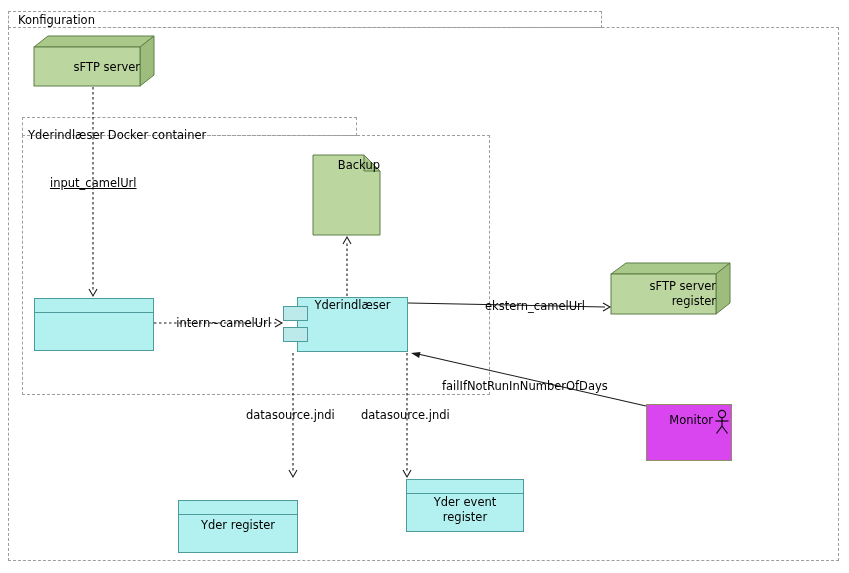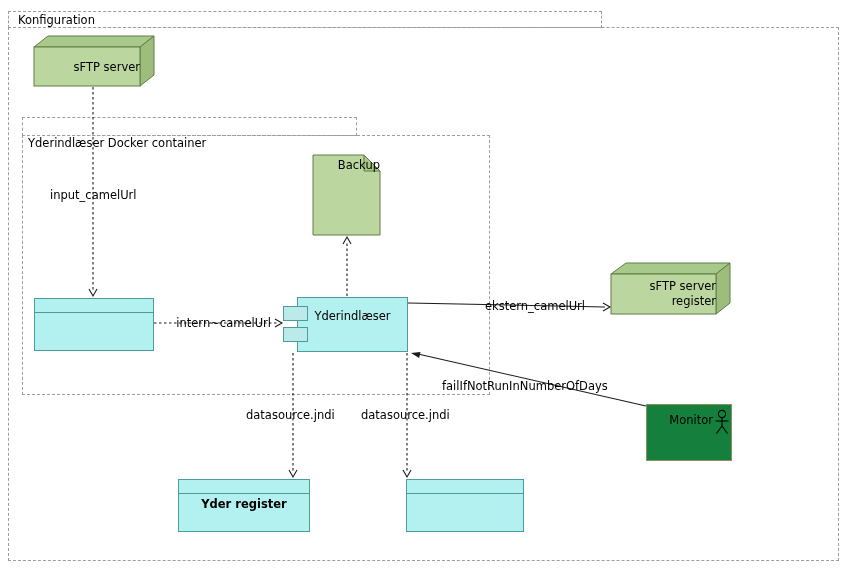--- a/index.html
+++ b/index.html
@@ -9,21 +9,21 @@
     font-size:11.5px; color:#000; overflow:hidden;
   }
   .abs { position:absolute; box-sizing:border-box; }
   .pkg { border:1px dashed #9e9e9e; background:transparent; }
   .lbl { position:absolute; white-space:nowrap; line-height:14px;text-align:center; }
   .center { text-align:right; }
   .cyanbox { background:#b3f1f1; border:1px solid #4d9b9b; }
   .divider { height:13px; border-bottom:1px solid #4d9b9b; }
   .boxtitle { text-align:center; padding-top:3px; line-height:15px; }
   .port { background:#bce9e9; border:1px solid #4d9b9b; }
-  .yellowbox { background:#15803d; border:1px solid #8f8f60; }
+  .yellowbox { background:#d946ef; border:1px solid #8f8f60; }
   svg { position:absolute; left:0; top:0; }
   .edge-label { position:absolute; white-space:nowrap; line-height:14px; }
 </style>
 </head>
 <body>
 
 <div class="canvas">
 
   <div class="abs pkg" style="left:8px; top:11px; width:594px; height:17px;"></div>
   <div class="abs pkg" style="left:8px; top:27px; width:831px; height:534px;"></div>
@@ -70,57 +70,61 @@
 
     <path d="M407 353 L407 471" stroke="#1a1a1a" stroke-width="1.1" stroke-dasharray="2.5,2.5" fill="none"></path>
     <polyline points="403,470 407,477 411,470" stroke="#1a1a1a" stroke-width="1.1" fill="none"></polyline>
   </svg>
 
   <div class="abs cyanbox" style="left:34px; top:298px; width:120px; height:53px;">
     <div class="divider"></div>
   </div>
 
   <div class="abs cyanbox" style="left:297px; top:297px; width:111px; height:55px;">
-    <div class="boxtitle" style="padding-top:11px;">Yderindlæser</div>
+    <div class="boxtitle" style="padding-top:0;">Yderindlæser</div>
   </div>
   <div class="abs port" style="left:283px; top:306px; width:25px; height:15px;"></div>
   <div class="abs port" style="left:283px; top:327px; width:25px; height:15px;"></div>
 
   <div class="abs yellowbox" style="left:646px; top:404px; width:86px; height:57px;">
     <div style="position:absolute; left:0; top:8px; width:66px; text-align:right;">Monitor</div>
     <svg width="18" height="28" viewBox="0 0 18 28" style="left:66px; top:4px;">
       <circle cx="9" cy="5" r="3.6" fill="none" stroke="#000" stroke-width="1.1"></circle>
       <line x1="9" y1="8.6" x2="9" y2="17" stroke="#000" stroke-width="1.1"></line>
       <line x1="2.5" y1="12" x2="15.5" y2="12" stroke="#000" stroke-width="1.1"></line>
       <line x1="9" y1="17" x2="3.5" y2="24.5" stroke="#000" stroke-width="1.1"></line>
       <line x1="9" y1="17" x2="14.5" y2="24.5" stroke="#000" stroke-width="1.1"></line>
     </svg>
   </div>
 
-  <div class="abs cyanbox" style="left:178px; top:479px; width:132px; height:53px;font-weight:bold;">
+  <div class="abs cyanbox" style="left:178px; top:500px; width:120px; height:53px;">
     <div class="divider"></div>
     <div class="boxtitle">Yder register</div>
   </div>
 
   <div class="abs cyanbox" style="left:406px; top:479px; width:118px; height:53px;">
     <div class="divider"></div>
+    <div class="boxtitle" style="padding-top:1px;">
+      <div>Yder event</div>
+      <div>register</div>
+    </div>
   </div>
 
   <div class="lbl" style="left:18px; top:13px;">Konfiguration</div>
-  <div class="lbl" style="left:28px; top:136px;">Yderindlæser Docker container</div>
+  <div class="lbl" style="left:28px; top:128px;">Yderindlæser Docker container</div>
 
   <div class="lbl center" style="left:34px; top:60px; width:106px;">sFTP server</div>
 
   <div class="lbl center" style="left:611px; top:279px; width:105px; line-height:15px;">
     <div>sFTP server</div>
     <div>register</div>
   </div>
 
   <div class="lbl center" style="left:313px; top:158px; width:67px;">Backup</div>
 
-  <div class="edge-label" style="left:50px; top:188px;">input_camelUrl</div>
+  <div class="edge-label" style="left:50px; top:176px;text-decoration:underline;">input_camelUrl</div>
   <div class="edge-label center" style="left:167px; top:316px; width:104px;">intern~camelUrl</div>
   <div class="edge-label center" style="left:452px; top:299px; width:116px;margin-left:17px;">ekstern_camelUrl</div>
   <div class="edge-label" style="left:442px; top:379px;">failIfNotRunInNumberOfDays</div>
   <div class="edge-label" style="left:246px; top:408px;">datasource.jndi</div>
   <div class="edge-label" style="left:361px; top:408px;">datasource.jndi</div>
 
 </div>
 
 </body></html>

